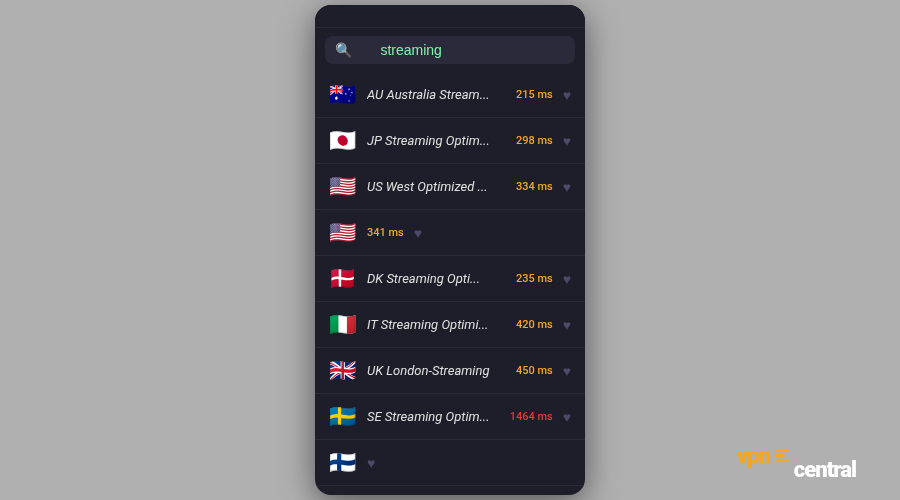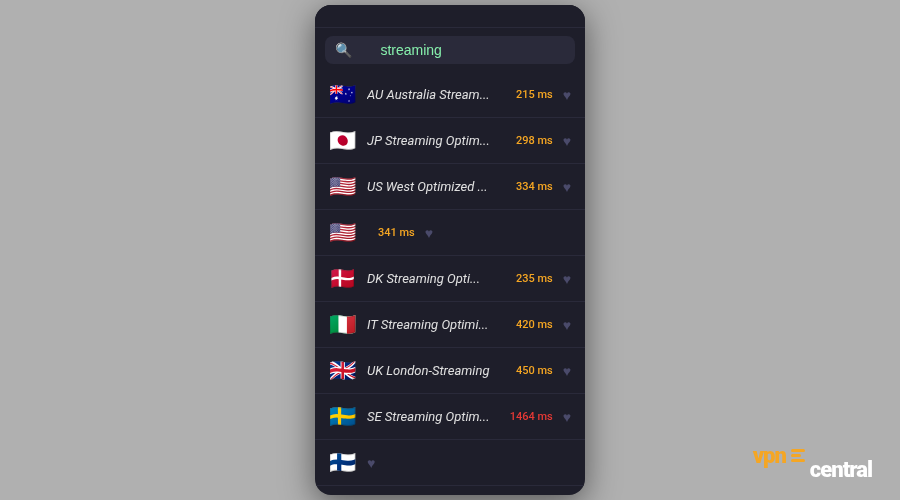--- a/index.html
+++ b/index.html
@@ -128,34 +128,34 @@
     }
 
     .latency {
       font-size: 11px;
       font-weight: 500;
       flex-shrink: 0;
       min-width: 36px;
       text-align: right;
     }
 
-    .latency.good { color: #f5a623; margin-left: 11px; }
+    .latency.good { color: #f5a623; }
     .latency.high { color: #e53935; }
 
     .heart {
       color: #4a4a6a;
       font-size: 14px;
       flex-shrink: 0;
     }
 
     
     .branding {
       position: absolute;
       bottom: 18px;
-      right: 28px;
+      right: 44px;
       display: flex;
       align-items: center;
       gap: 2px;
     }
 
     .brand-vpn {
       color: #f5a623;
       font-size: 22px;
       font-weight: 900;
       letter-spacing: -1px;

